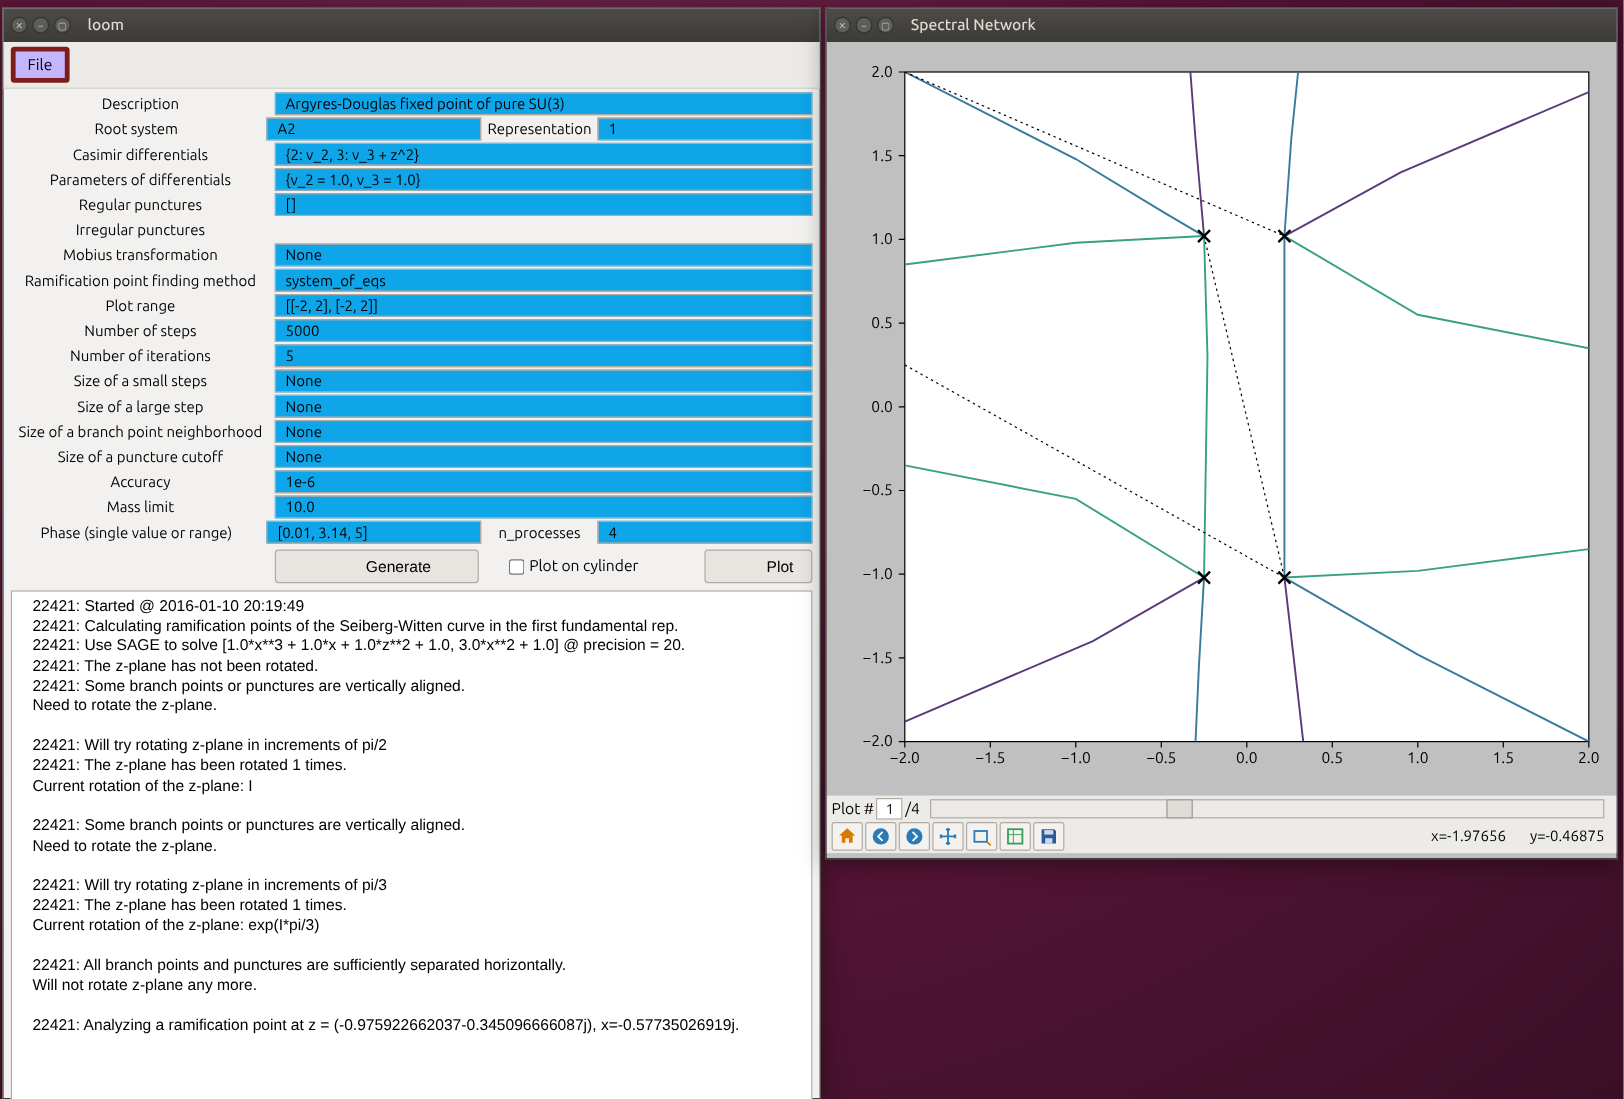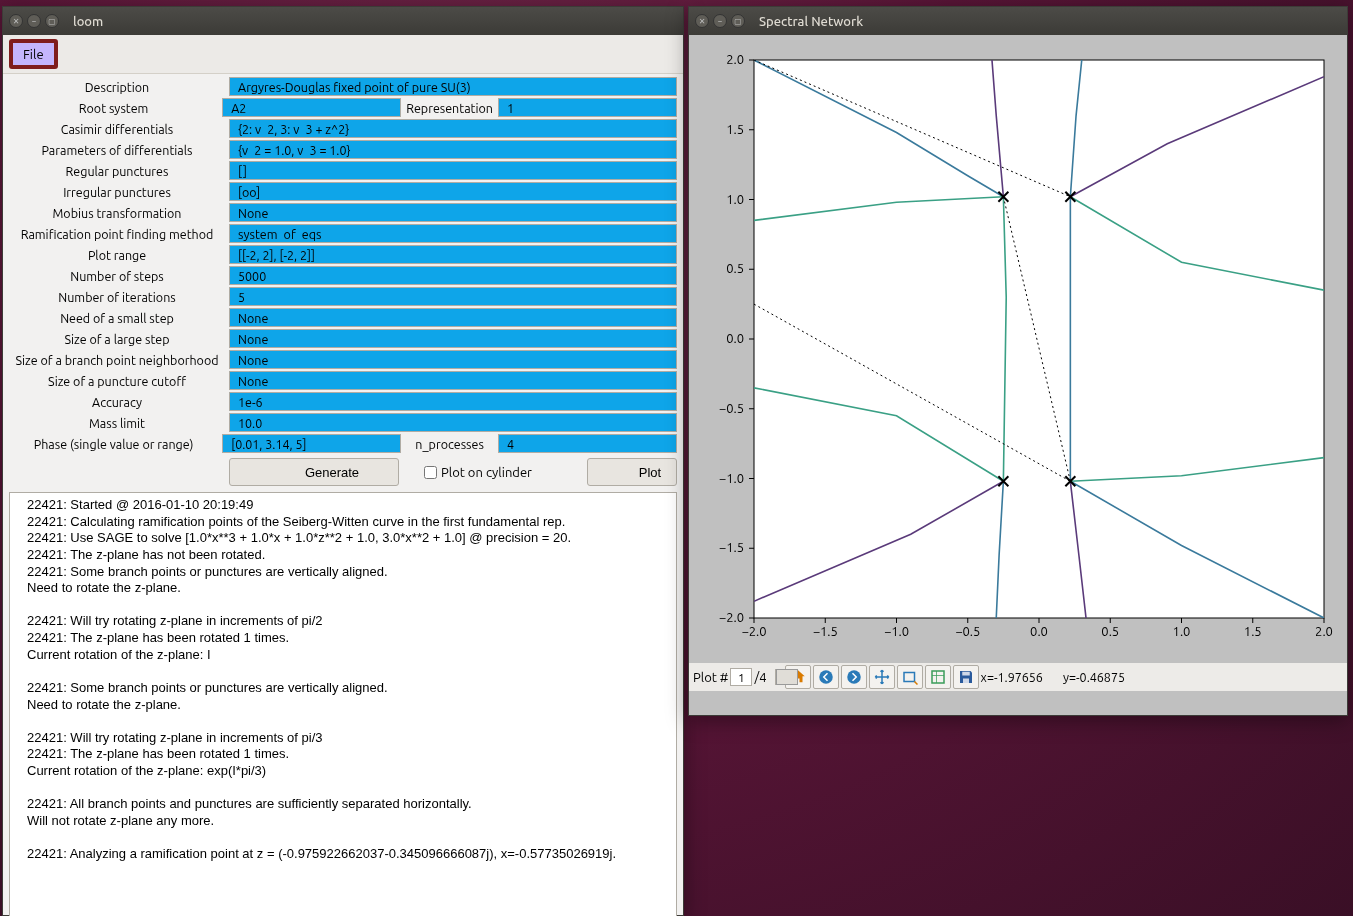--- a/index.html
+++ b/index.html
@@ -61,21 +61,21 @@
     padding:4px 17px;
     font-family: Liberation Sans, sans-serif;
     font-size:13px;
     line-height:1.28;
     white-space:pre-wrap;
     overflow:hidden;
   }
   
   .spectral .plotarea { background:#c0c0c0; padding:10px; }
   .spectral svg.chart { background:#c0c0c0; display:block;}
-  .spectral .bottombar { background:#edebe8; padding:2px 4px; display:flex; flex-direction:row; gap:2px;}
+  .spectral .bottombar { background:#edebe8; padding:2px 4px; display:flex; flex-direction:column; gap:2px;}
   .bottombar .row1 { display:flex; align-items:center; gap:2px;}
   .bottombar .pnum { border:1px solid #b0aca4; background:#fff; width:22px; height:18px; display:flex;align-items:center;justify-content:center; font-size:12px;}
   .bottombar .slider { flex:1; margin:0 6px; height:16px; position:relative; border:1px solid #b0aca4; background:#eceae7;}
   .bottombar .slider .thumb{ position:absolute; left:35%; top:-1px; width:22px; height:16px; background:#e0ddd7; border:1px solid #999;}
   .bottombar .row2 { display:flex; align-items:center; gap:2px;}
   .iconbtn { width:26px;height:24px; border:1px solid #b0aca4; background:#f4f2ef; display:flex;align-items:center;justify-content:center; border-radius:2px;}
   .iconbtn svg{width:18px;height:18px;}
   .coords { margin-left:auto; font-size:12.5px; padding-right:6px; display:flex; gap:20px;}
 </style>
 </head>
@@ -109,21 +109,20 @@
     <div class="form-row">
       <div class="lbl">Parameters of differentials</div>
       <input type="text" value="{v_2 = 1.0, v_3 = 1.0}" style="">
     </div>
     <div class="form-row">
       <div class="lbl">Regular punctures</div>
       <input type="text" value="[]" style="">
     </div>
     <div class="form-row">
       <div class="lbl">Irregular punctures</div>
-      <input type="text" value="[oo]" style="">
     </div>
     <div class="form-row">
       <div class="lbl">Mobius transformation</div>
       <input type="text" value="None" style="">
     </div>
     <div class="form-row">
       <div class="lbl">Ramification point finding method</div>
       <input type="text" value="system_of_eqs" style="">
     </div>
     <div class="form-row">
@@ -132,21 +131,21 @@
     </div>
     <div class="form-row">
       <div class="lbl">Number of steps</div>
       <input type="text" value="5000" style="">
     </div>
     <div class="form-row">
       <div class="lbl">Number of iterations</div>
       <input type="text" value="5" style="">
     </div>
     <div class="form-row">
-      <div class="lbl">Need of a small step</div>
+      <div class="lbl">Size of a small steps</div>
       <input type="text" value="None" style="">
     </div>
     <div class="form-row">
       <div class="lbl">Size of a large step</div>
       <input type="text" value="None" style="">
     </div>
     <div class="form-row">
       <div class="lbl">Size of a branch point neighborhood</div>
       <input type="text" value="None" style="">
     </div>

